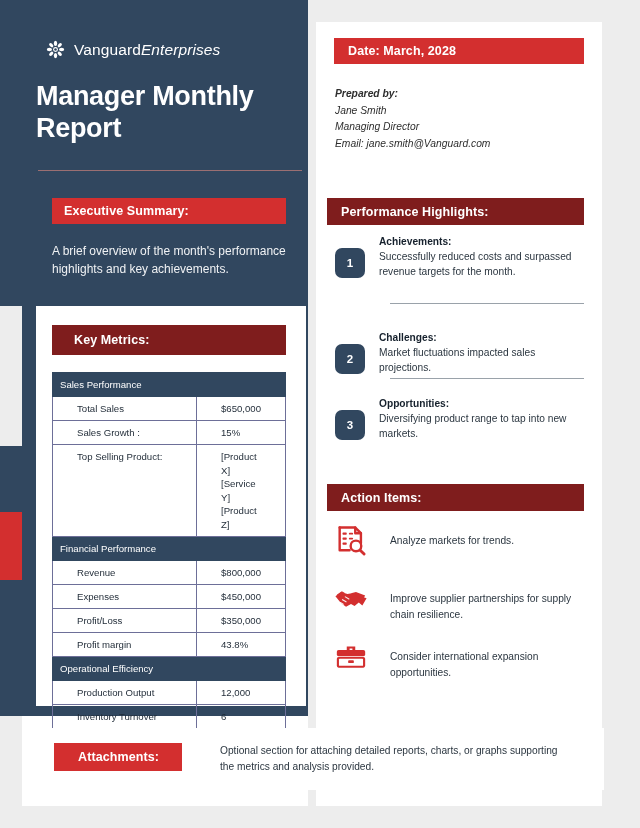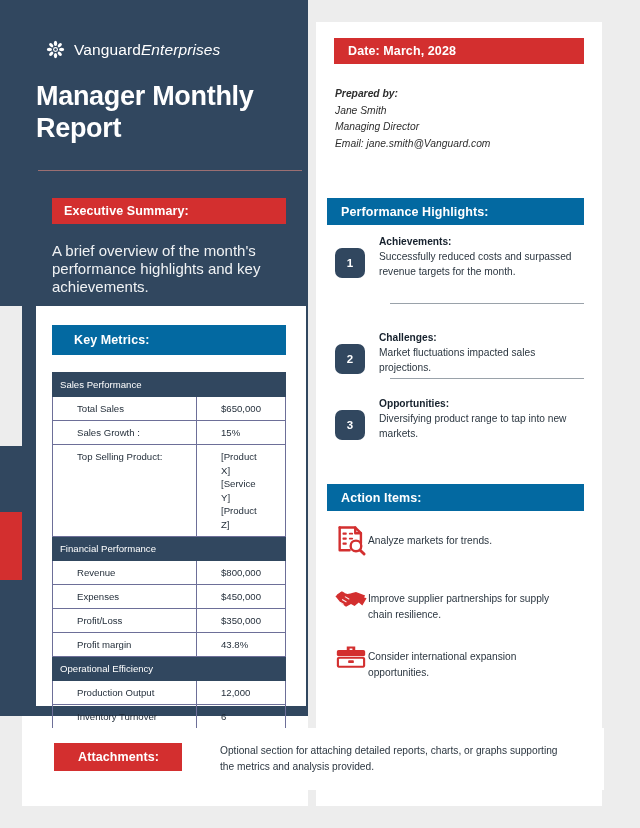--- a/index.html
+++ b/index.html
@@ -73,26 +73,26 @@
     position:absolute; left:38px; top:170px; width:264px; height:1px;
     background:#9b6f72;
   }
 
   
   .bar {
     position:absolute; display:flex; align-items:center;
     font-weight:700; color:#ffffff; letter-spacing:.1px;
   }
   .bar-red  { background:#d32f2f; }
-  .bar-navy { background:#0369a1; }
+  .bar-navy { background:#7f1d1d; }
 
   #exec-bar  { left:52px; top:198px; width:234px; height:26px; font-size:12.5px; padding-left:12px; }
   #exec-body {
     position:absolute; left:52px; top:242px; width:244px;
-    font-size:15px; line-height:18px; color:#f0f2f4;
+    font-size:12px; line-height:18px; color:#f0f2f4;
   }
 
   #date-bar  { left:334px; top:38px; width:250px; height:26px; font-size:12.5px; padding-left:14px; }
   #prepared  {
     position:absolute; left:335px; top:86px; width:240px;
     font-size:10.3px; line-height:16.5px; color:#2e2e2e; font-style:italic;
   }
   #prepared .pb { font-weight:700; font-style:italic; }
 
   #perf-bar  { left:327px; top:198px; width:257px; height:27px; font-size:12.5px; padding-left:14px; }
@@ -135,21 +135,21 @@
   .hl-title { font-size:10.2px; font-weight:700; color:#16212d; line-height:15px; }
   .hl-text  { font-size:10.2px; color:#2b3640; line-height:15px; }
   #hl1 { top:234px; }
   #hl2 { top:330px; }
   #hl3 { top:396px; }
   .hl-div { position:absolute; left:390px; width:194px; height:1px; background:#9aa2aa; }
   #div1 { top:303px; }
   #div2 { top:378px; }
 
   
-  .ai { position:absolute; left:334px; display:flex; align-items:flex-start; }
+  .ai { position:absolute; left:334px; display:flex; gap:22px; align-items:flex-start; }
   .ai-ico { width:34px; height:34px; flex:none; display:block; }
   .ai-text { font-size:10.2px; color:#2b3640; line-height:15.5px; width:190px; padding-top:9px; }
   #ai1 { top:524px; }
   #ai2 { top:582px; }
   #ai3 { top:640px; }
 
   
   .attach-card {
     position:absolute; left:36px; top:728px; width:568px; height:62px;
     background:#ffffff;

